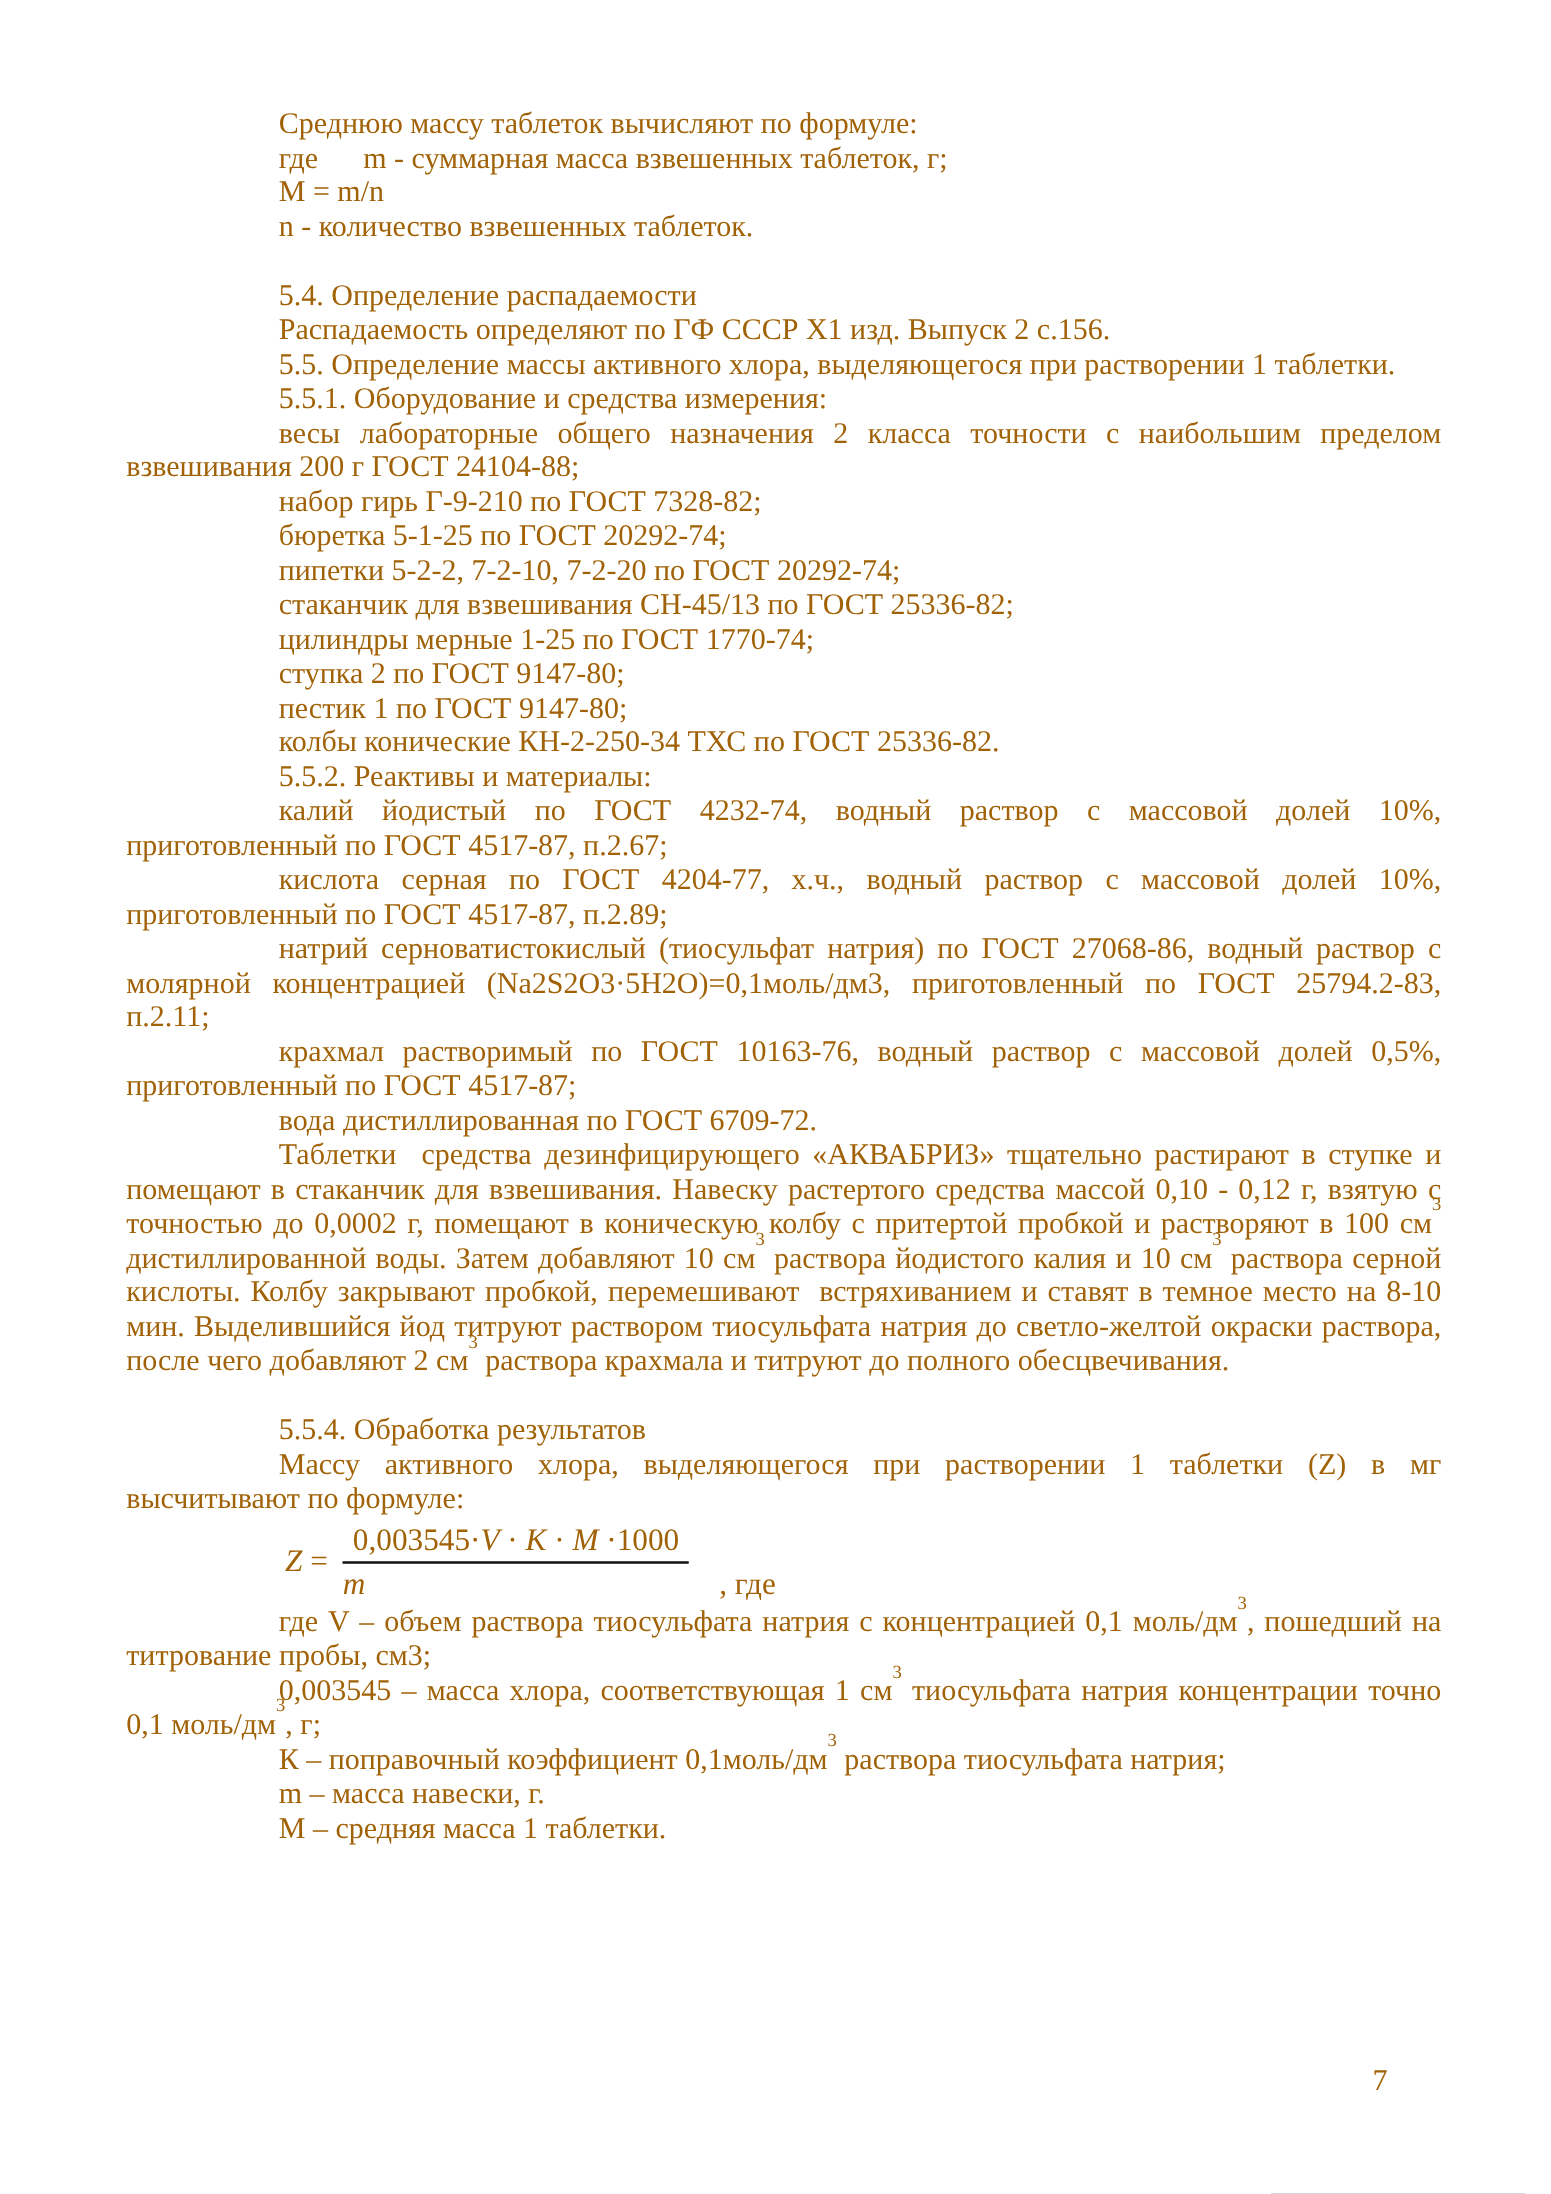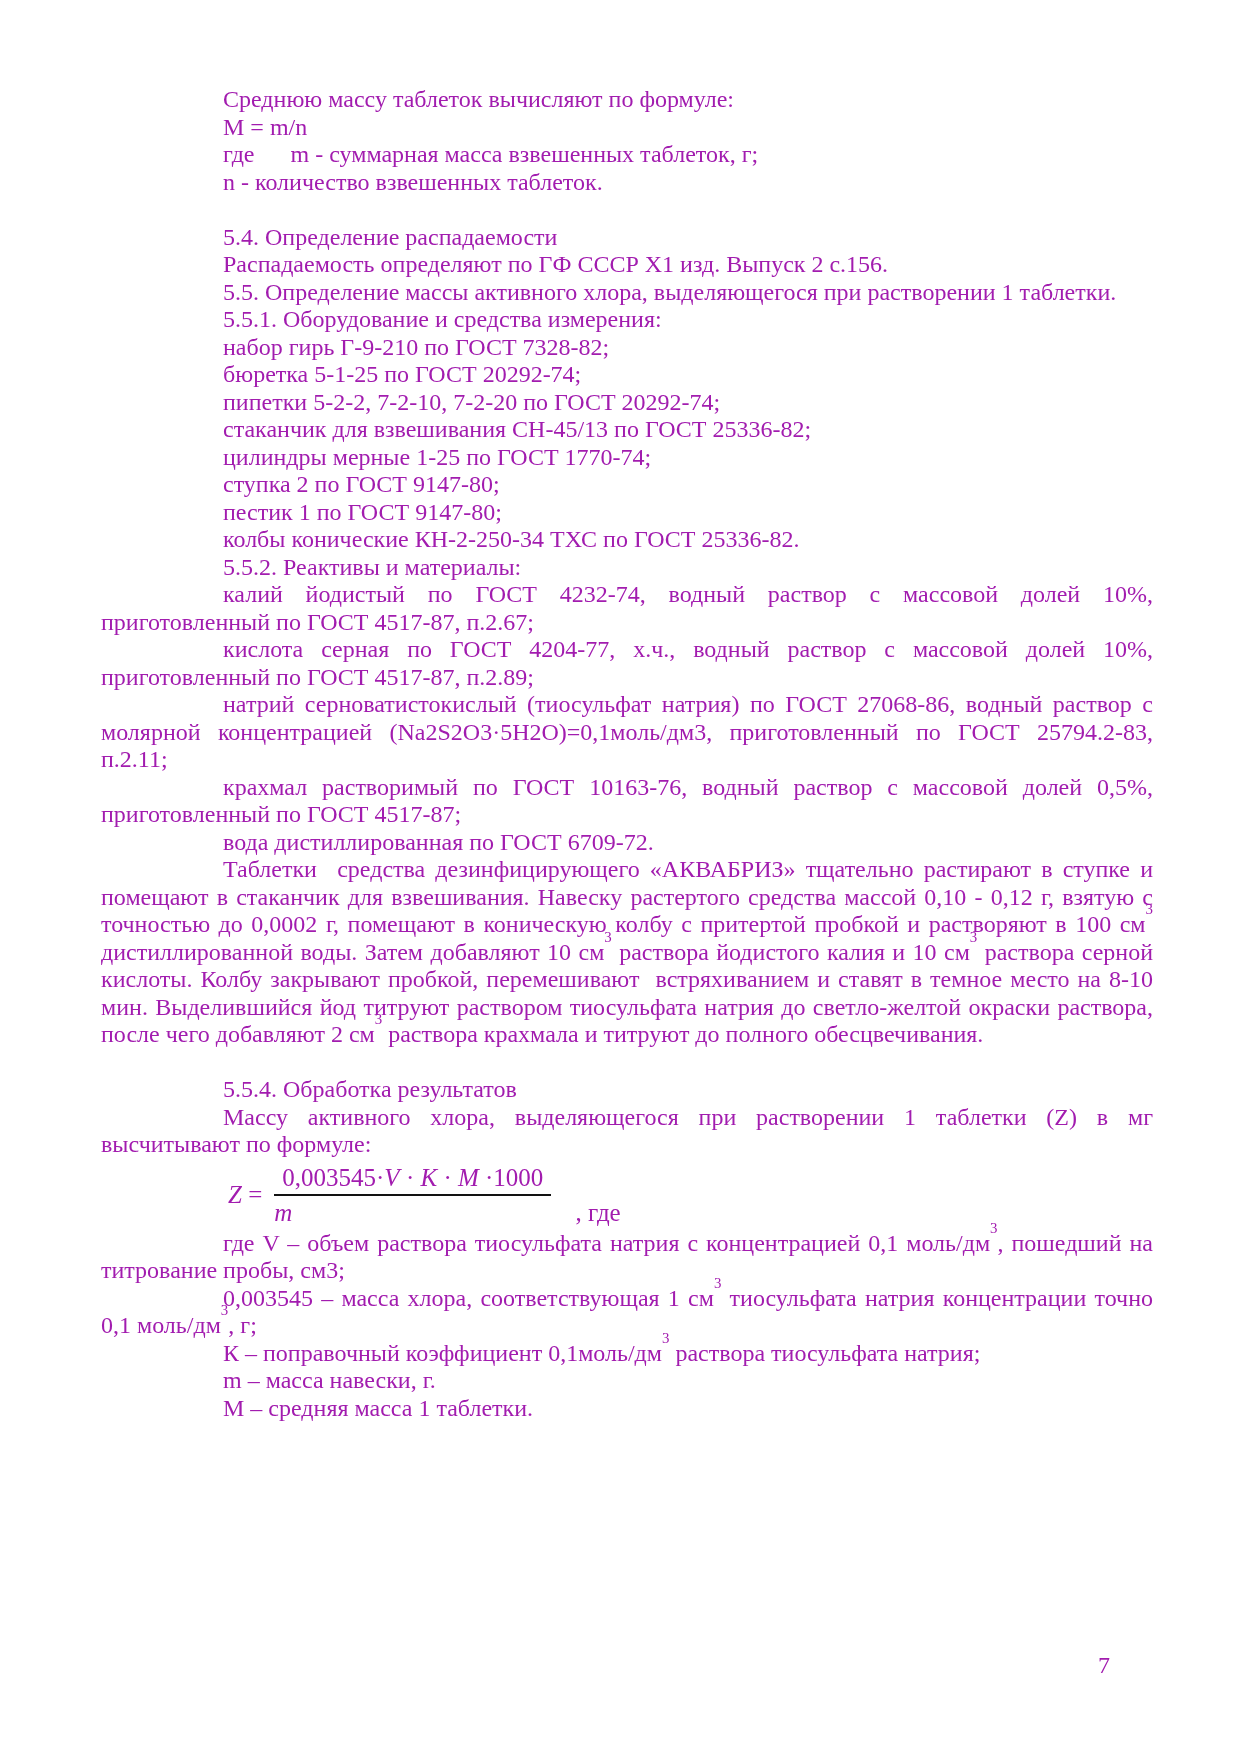--- a/index.html
+++ b/index.html
@@ -3,21 +3,21 @@
 <meta charset="utf-8">
 <style>
   html,body { margin:0; padding:0; background:#9b9b9b; }
   .page {
     position:relative;
     width:1241px; height:1755px;
     margin:0 auto;
     background:#ffffff;
     overflow:hidden;
     font-family:"Liberation Serif", serif;
-    color:#a21caf;
+    color:#a16207;
   }
   .content {
     position:absolute;
     left:101px; top:86px;
     width:1052px;
     font-size:24px;
     line-height:27.5px;
   }
   .content p {
     margin:0;
@@ -59,28 +59,29 @@
     font-size:24px;
     line-height:27.5px;
   }
 </style>
 </head>
 <body>
 
 <div class="page">
   <div class="content" id="doc-body">
       <p class="ind"><span>Среднюю массу таблеток вычисляют по формуле:</span></p>
+      <p class="ind"><span>где&nbsp;&nbsp;&nbsp;&nbsp;&nbsp;&nbsp;m - суммарная масса взвешенных таблеток, г;</span></p>
       <p class="ind"><span>М = m/n</span></p>
-      <p class="ind"><span>где&nbsp;&nbsp;&nbsp;&nbsp;&nbsp;&nbsp;m - суммарная масса взвешенных таблеток, г;</span></p>
       <p class="ind"><span>n - количество взвешенных таблеток.</span></p>
       <div class="spacer"></div>
       <p class="ind"><span>5.4. Определение распадаемости</span></p>
       <p class="ind"><span>Распадаемость определяют по ГФ СССР Х1 изд. Выпуск 2 с.156.</span></p>
       <p class="ind"><span>5.5. Определение массы активного хлора, выделяющегося при растворении 1 таблетки.</span></p>
       <p class="ind"><span>5.5.1. Оборудование и средства измерения:</span></p>
+      <p class="ind"><span>весы лабораторные общего назначения 2 класса точности с наибольшим пределом взвешивания 200 г ГОСТ 24104-88;</span></p>
       <p class="ind"><span>набор гирь Г-9-210 по ГОСТ 7328-82;</span></p>
       <p class="ind"><span>бюретка 5-1-25 по ГОСТ 20292-74;</span></p>
       <p class="ind"><span>пипетки 5-2-2, 7-2-10, 7-2-20 по ГОСТ 20292-74;</span></p>
       <p class="ind"><span>стаканчик для взвешивания СН-45/13 по ГОСТ 25336-82;</span></p>
       <p class="ind"><span>цилиндры мерные 1-25 по ГОСТ 1770-74;</span></p>
       <p class="ind"><span>ступка 2 по ГОСТ 9147-80;</span></p>
       <p class="ind"><span>пестик 1 по ГОСТ 9147-80;</span></p>
       <p class="ind"><span>колбы конические КН-2-250-34 ТХС по ГОСТ 25336-82.</span></p>
       <p class="ind"><span>5.5.2. Реактивы и материалы:</span></p>
       <p class="ind"><span>калий йодистый по ГОСТ 4232-74, водный раствор с массовой долей 10%, приготовленный по ГОСТ 4517-87, п.2.67;</span></p>

